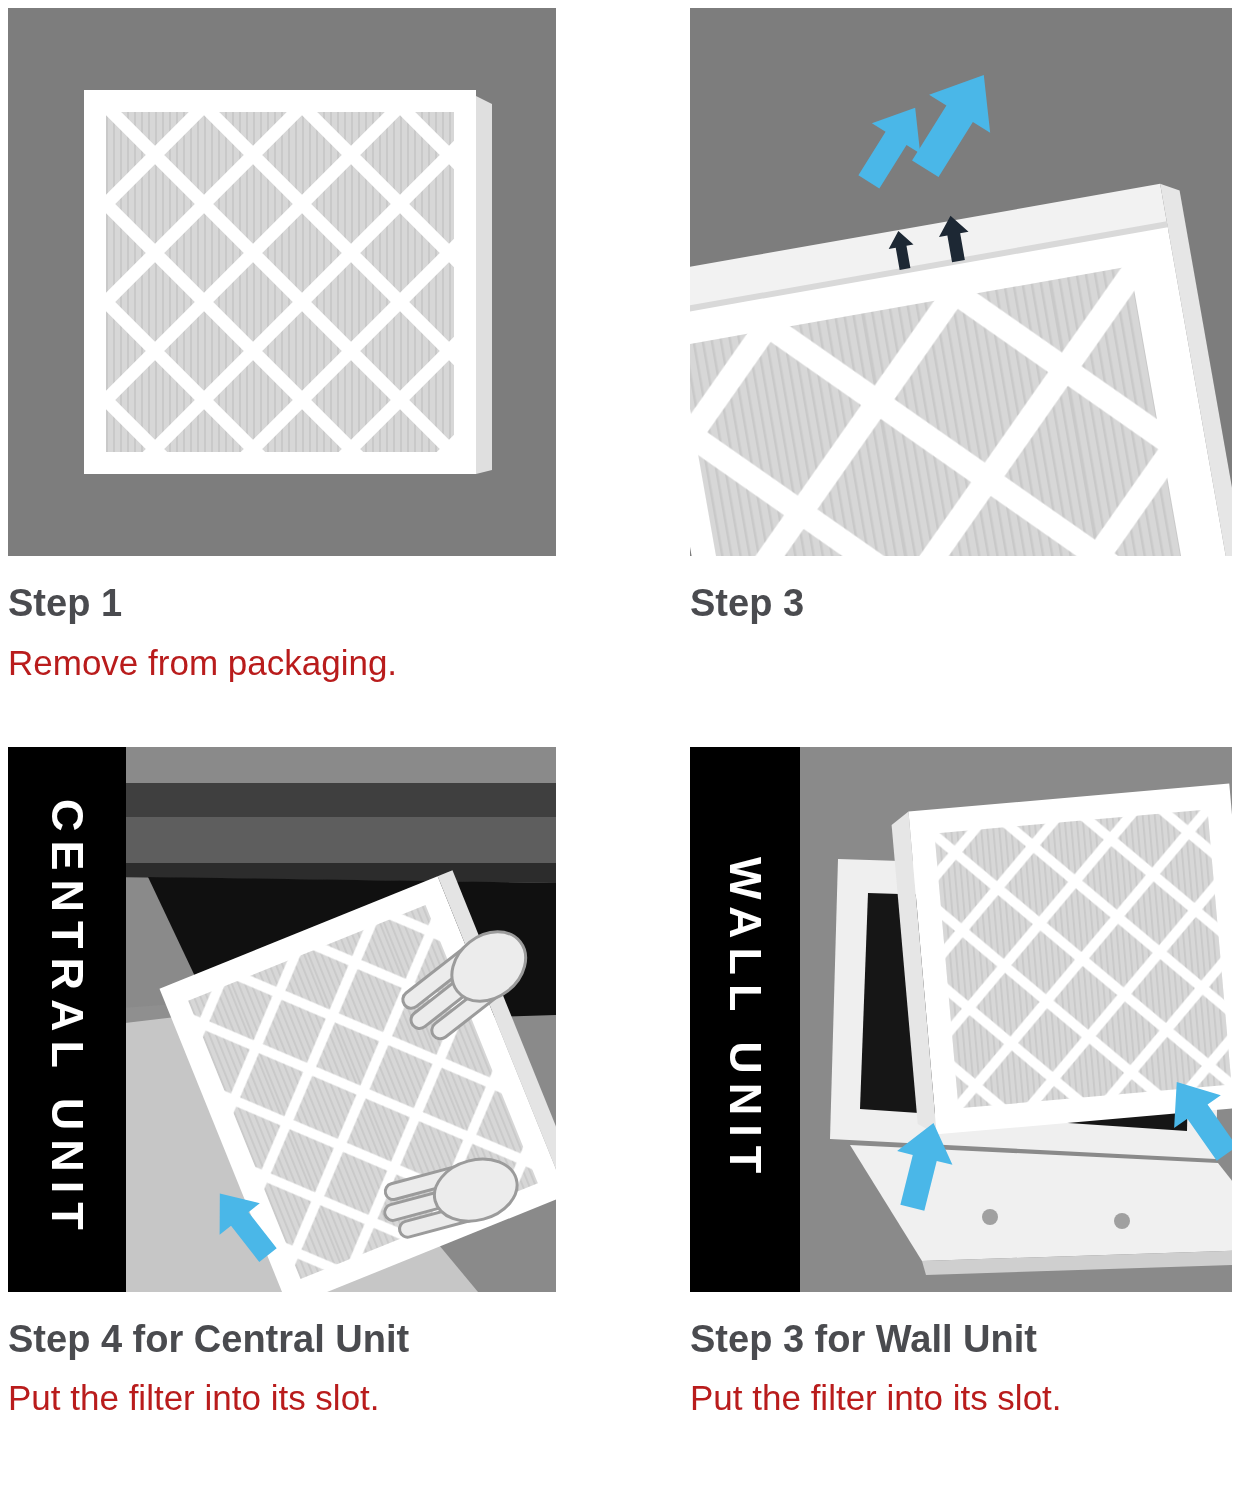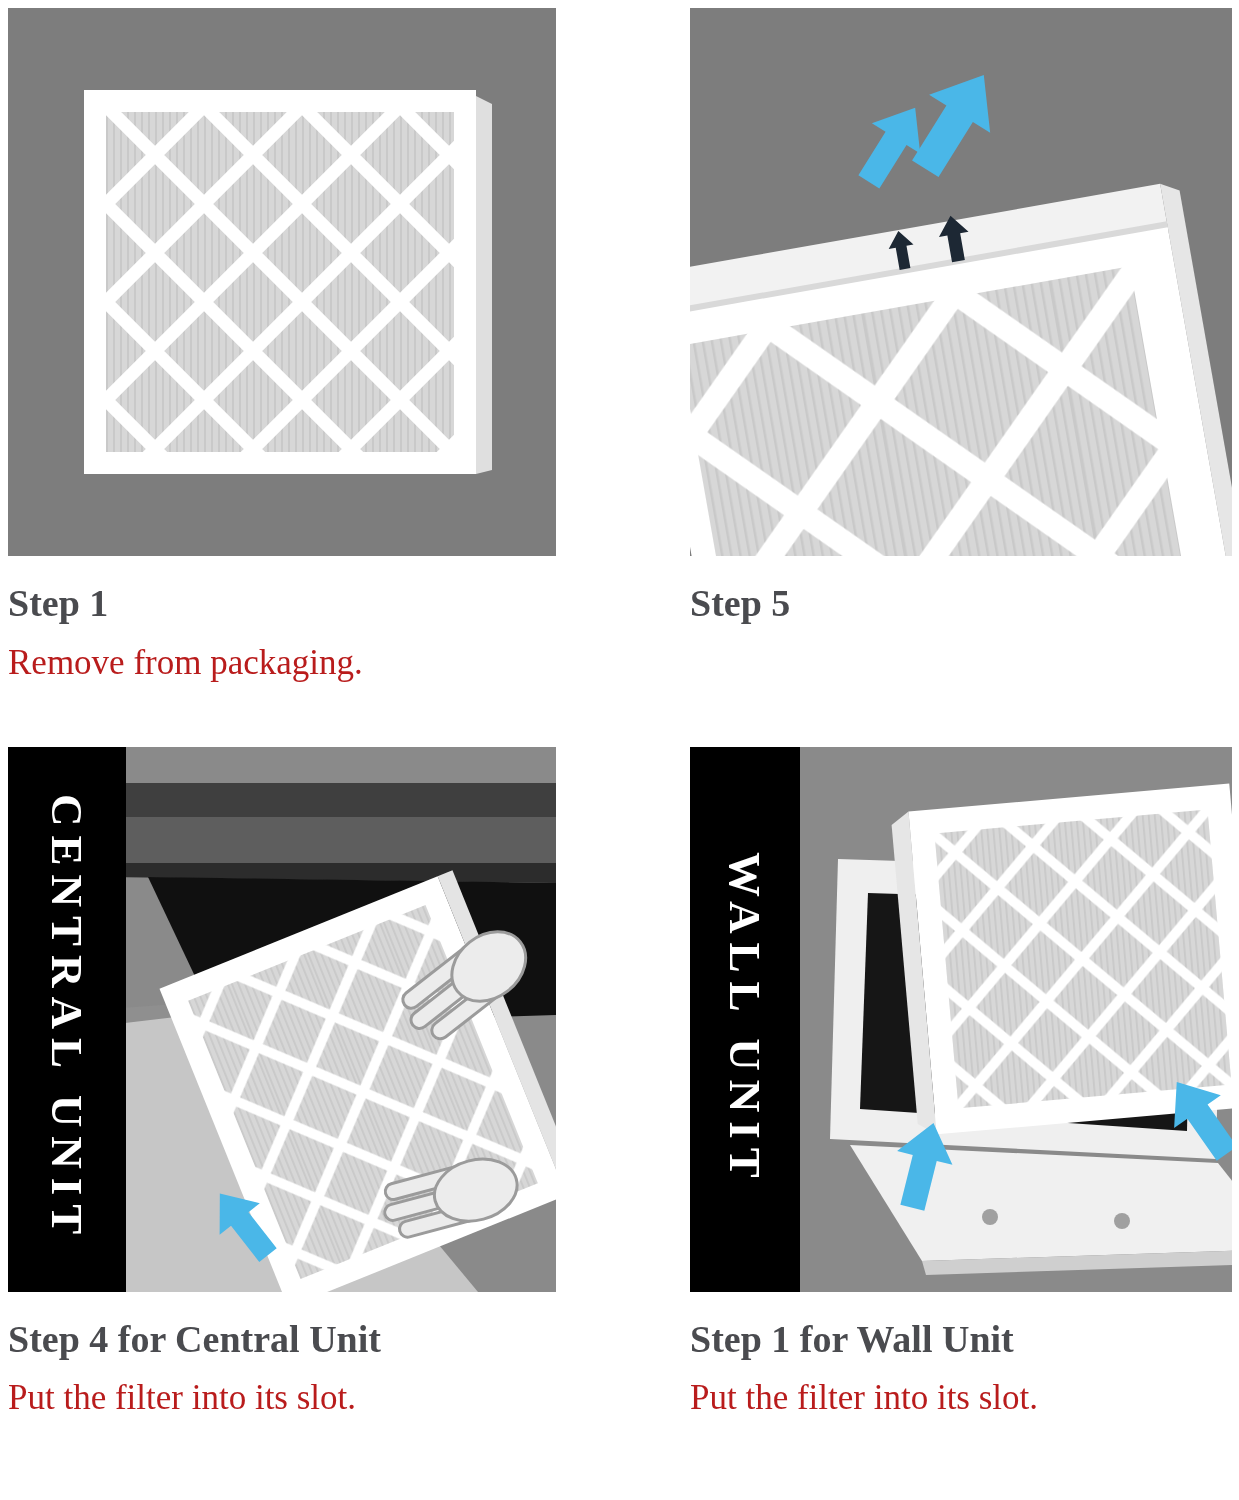--- a/index.html
+++ b/index.html
@@ -1,21 +1,21 @@
 <!DOCTYPE html>
 <html><head>
 <meta charset="utf-8">
 <style>
   html,body{margin:0;padding:0;background:#ffffff;}
   .page{
     width:1239px;height:1500px;box-sizing:border-box;
     padding:8px 7px 0 8px;background:#ffffff;
     display:grid;grid-template-columns:548px 542px;column-gap:134px;row-gap:60px;
     align-content:start;
-    font-family:Liberation Serif, serif;
+    font-family:Liberation Sans, sans-serif;
   }
   .cell{position:relative;}
   .panel{position:relative;width:100%;height:548px;overflow:hidden;background:#7d7d7d;}
   .panel.short{height:545px;background:#8a8a8a;}
   .panel svg{position:absolute;left:0;top:0;width:100%;height:100%;display:block;}
   .unit-strip{
     position:absolute;left:0;top:0;height:100%;background:#000000;
     display:flex;align-items:center;justify-content:center;z-index:2;
   }
   .unit-strip.w1{width:118px;}
@@ -79,21 +79,21 @@
           <rect x="-20" y="252" width="526" height="8" fill="#d9d9d9"></rect>
           <rect x="-20" y="258" width="526" height="420" fill="#ffffff"></rect>
           <rect x="4" y="290" width="458" height="388" fill="url(#lt2)"></rect>
           <path d="M0,-50 L30,-12 L13,-12 L13,42 L-13,42 L-13,-12 L-30,-12 Z" transform="translate(240,236) scale(0.42)" fill="#1d2834"></path>
           <path d="M0,-50 L30,-12 L13,-12 L13,42 L-13,42 L-13,-12 L-30,-12 Z" transform="translate(294,234) scale(0.5)" fill="#1d2834"></path>
         </g>
         <path d="M0,-50 L30,-12 L13,-12 L13,42 L-13,42 L-13,-12 L-30,-12 Z" transform="translate(200,140) rotate(32) scale(0.95)" fill="#4ab7e8"></path>
         <path d="M0,-50 L30,-12 L13,-12 L13,42 L-13,42 L-13,-12 L-30,-12 Z" transform="translate(262,118) rotate(32) scale(1.2)" fill="#4ab7e8"></path>
       </svg>
     </div>
-    <h2 class="step-title">Step 5</h2>
+    <h2 class="step-title">Step 3</h2>
   </div>
 
   <div class="cell">
     <div class="panel short">
       <div class="unit-strip w1">
         <span>CENTRAL UNIT</span>
       </div>
       <svg viewBox="0 0 548 545">
         <defs>
           <pattern id="pl3" width="6" height="6" patternUnits="userSpaceOnUse">
@@ -163,17 +163,17 @@
         <circle cx="432" cy="474" r="8" fill="#a0a0a0"></circle>
         <g transform="translate(392,212) rotate(-5)">
           <polygon points="-178,-150 -160,-162 -160,162 -178,150" fill="#e6e6e6"></polygon>
           <rect x="-160" y="-162" width="322" height="324" fill="#ffffff"></rect>
           <rect x="-136" y="-138" width="274" height="276" fill="url(#lt4)"></rect>
         </g>
         <path d="M0,-50 L30,-12 L13,-12 L13,42 L-13,42 L-13,-12 L-30,-12 Z" transform="translate(232,422) rotate(14) scale(0.95)" fill="#4ab7e8"></path>
         <path d="M0,-50 L30,-12 L13,-12 L13,42 L-13,42 L-13,-12 L-30,-12 Z" transform="translate(514,374) rotate(-35) scale(0.95)" fill="#4ab7e8"></path>
       </svg>
     </div>
-    <h2 class="step-title">Step 1 for Wall Unit</h2>
+    <h2 class="step-title">Step 3 for Wall Unit</h2>
     <p class="step-desc">Put the filter into its slot.</p>
   </div>
 
 </div>
 
 </body></html>

